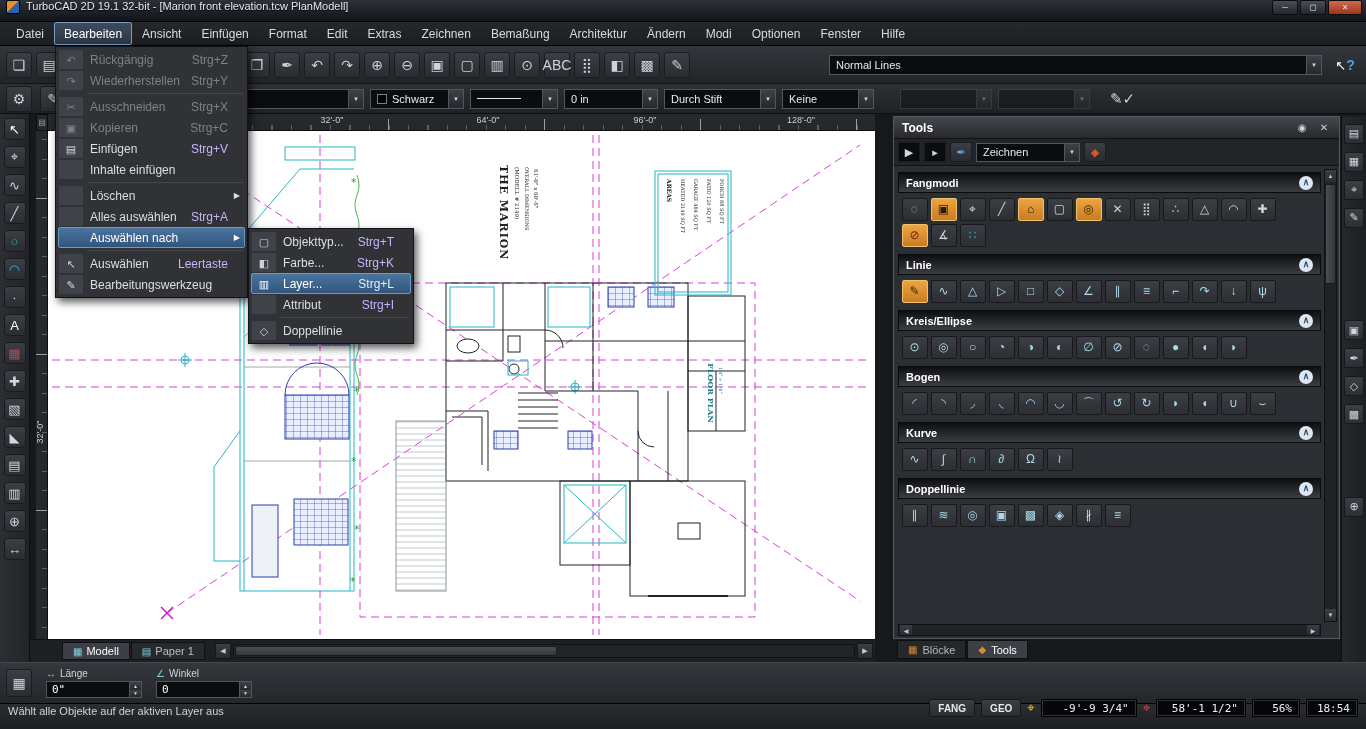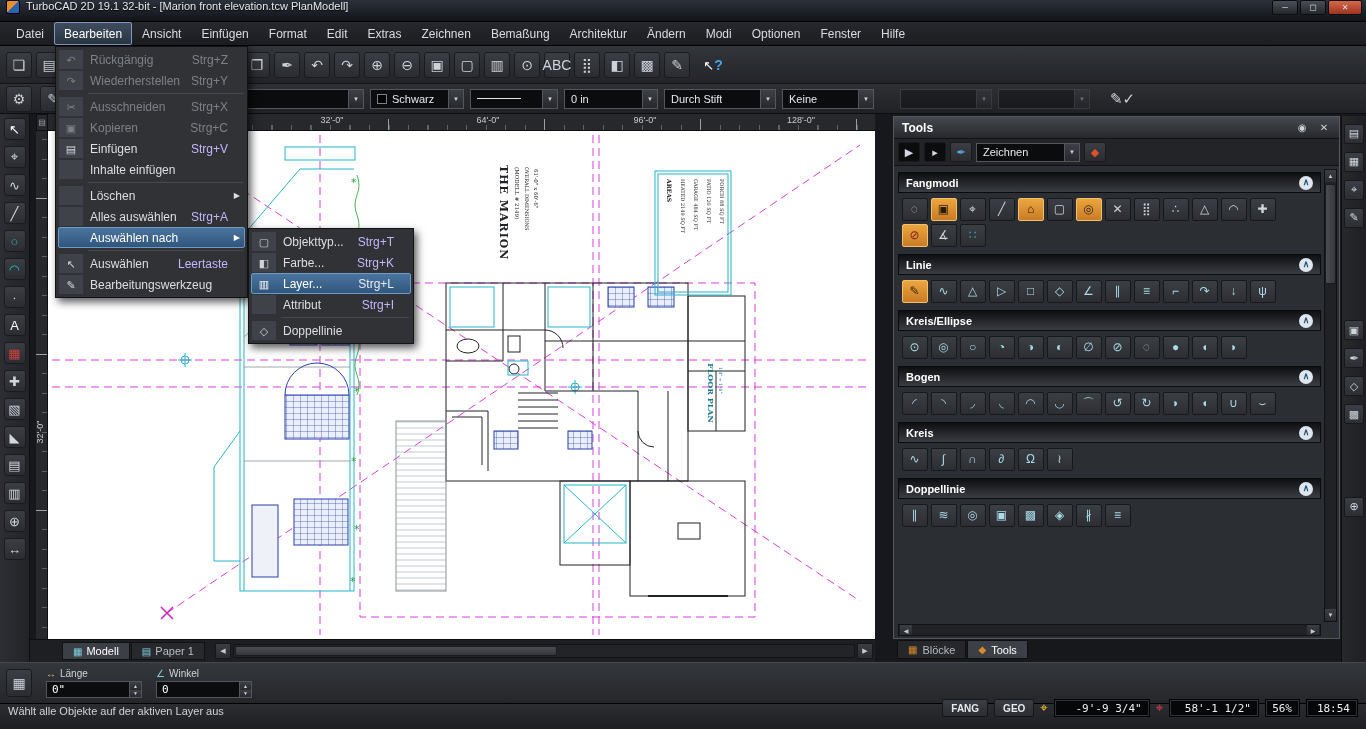--- a/index.html
+++ b/index.html
@@ -113,21 +113,21 @@
 
   
   .statusbar{position:absolute;left:0;top:703px;right:0;height:26px;background:linear-gradient(#2b2d31,#1c1e22);border-top:1px solid #000;display:flex;align-items:flex-end;padding:12px 8px}
   .status-msg{font-size:11px;color:#cfd3d8}
   .status-right{margin-left:auto;display:flex;align-items:center;gap:6px}
   .sbtn{height:18px;padding:0 8px;display:flex;align-items:center;background:linear-gradient(#3b3e44,#2a2c31);border:1px solid #15161a;border-radius:2px;color:#e6e9ed;font-size:10px;font-weight:bold}
   .coord-ic{font-size:13px}
   .coord-ic.yellow{color:#f0c030}
   .coord-ic.red{color:#e04040}
   .lcd{height:18px;display:flex;align-items:center;justify-content:flex-end;padding:0 7px;background:#060708;border:1px solid #000;box-shadow:inset 0 0 0 1px #2e3136;color:#eceff3;font-family:"DejaVu Sans Mono",monospace;font-size:11px}
-  .lcd.x{width:96px}.lcd.y{width:90px}.lcd.zoom{width:35px}.lcd.time{width:52px}
+  .lcd.x{width:96px}.lcd.y{width:90px}.lcd.zoom{width:48px}.lcd.time{width:52px}
 
   
   .menu{position:absolute;background:#303236;border:1px solid #121316;box-shadow:3px 4px 8px rgba(0,0,0,.65);padding:2px;font-size:12px;color:#dcdfe3;z-index:60}
   .edit-menu{left:55px;top:46px;width:193px}
   .sub-menu{left:248px;top:228px;width:166px;z-index:61}
   .sep{display:none;height:1px;background:#1a1b1e;border-bottom:1px solid #45484d;margin:2px 2px 2px 30px}
   .sep.show{display:block}
   .mi{display:flex;align-items:center;height:21px;position:relative;border:1px solid transparent}
   .mi .ic{width:24px;align-self:stretch;background:#3f4248;text-align:center;line-height:20px;font-size:11px;color:#cfd4da;margin-right:7px;flex:none}
   .mi .lbl{white-space:nowrap}
@@ -217,20 +217,24 @@
       <span class="tbtn" title="spelling-icon">ABC</span>
 
       <span class="tbtn" title="snap-grid-toggle-icon">⣿</span>
 
       <span class="tbtn" title="paint-icon">◧</span>
 
       <span class="tbtn" title="layers-icon">▩</span>
 
       <span class="tbtn" title="format-pen-icon">✎</span>
     </div>
+  <div class="combo style-combo">
+    <span class="combo-val">Normal Lines</span>
+    <span class="combo-arrow">▼</span>
+  </div>
   <span class="help-cursor">↖<b>?</b></span>
 </div>
 
 <div class="toolbar2">
   <span class="tbtn gear">⚙</span>
   <span class="tbtn">✎</span>
   <div class="combo f1">
     <span class="combo-val"></span>
     <span class="combo-arrow">▼</span>
   </div>
@@ -556,21 +560,21 @@
           <span class="cell" title="arc-ccw-icon">↺</span>
           <span class="cell" title="arc-cw-icon">↻</span>
           <span class="cell" title="arc-right-half-icon">◗</span>
           <span class="cell" title="arc-left-half-icon">◖</span>
           <span class="cell" title="arc-concave-icon">∪</span>
           <span class="cell" title="arc-smile-icon">⌣</span>
         </div>
     </div>
     <div class="section sec-kurve">
       <div class="sec-h">
-        <span>Kreis</span>
+        <span>Kurve</span>
         <span class="chev">∧</span>
       </div>
       <div class="sec-icons">
 
       <span class="cell" title="curve-spline-icon">∿</span>
           <span class="cell" title="curve-bezier-icon">∫</span>
           <span class="cell" title="curve-arch-icon">∩</span>
           <span class="cell" title="curve-revision-cloud-icon">∂</span>
           <span class="cell" title="curve-omega-icon">Ω</span>
           <span class="cell" title="curve-wave-icon">≀</span>

